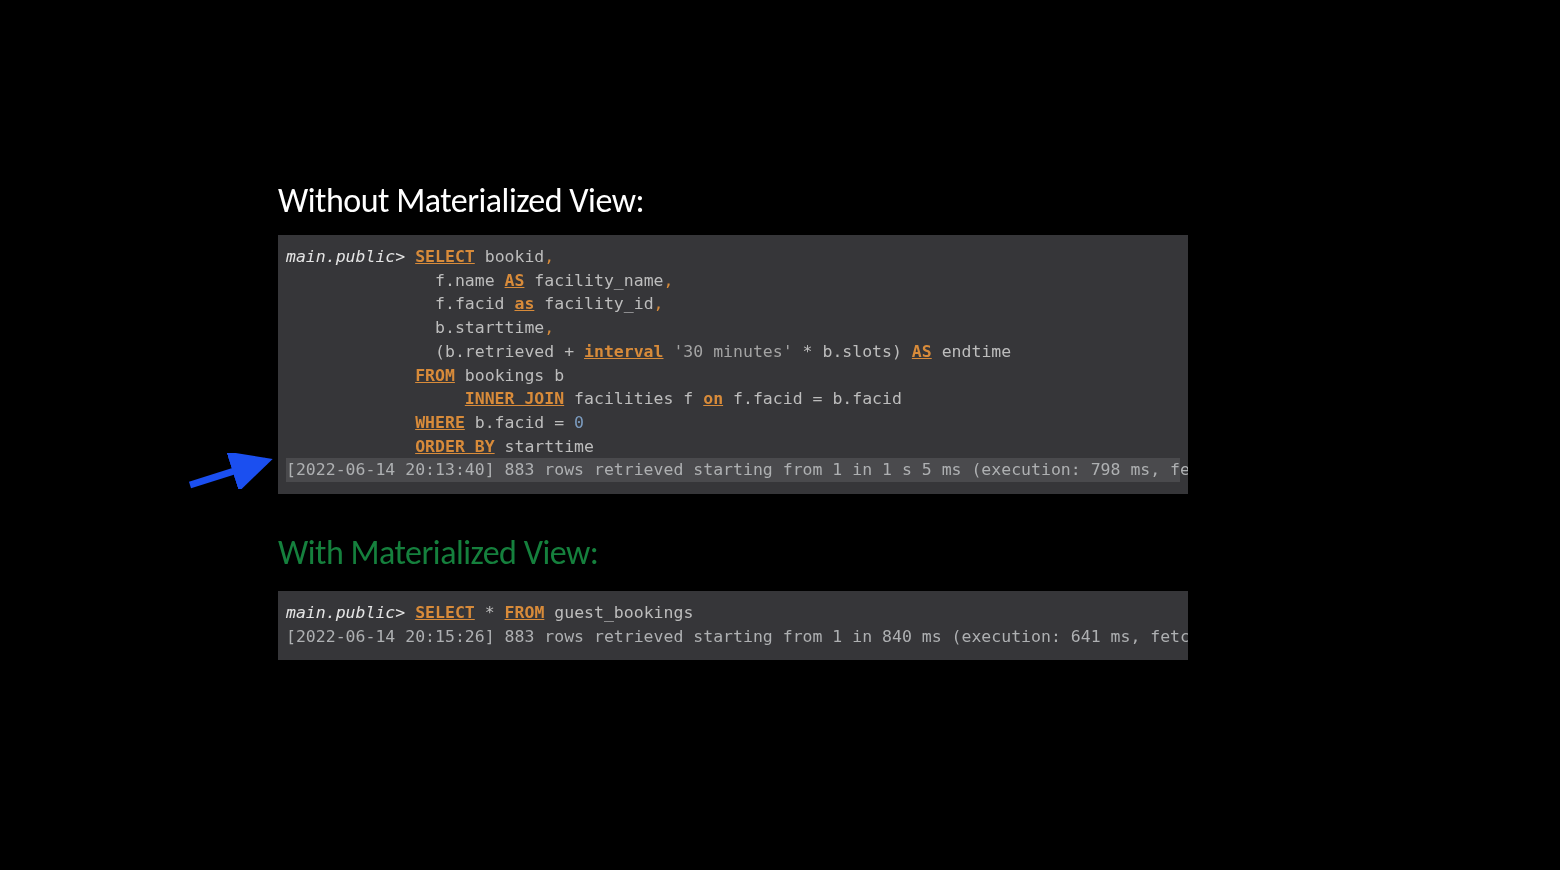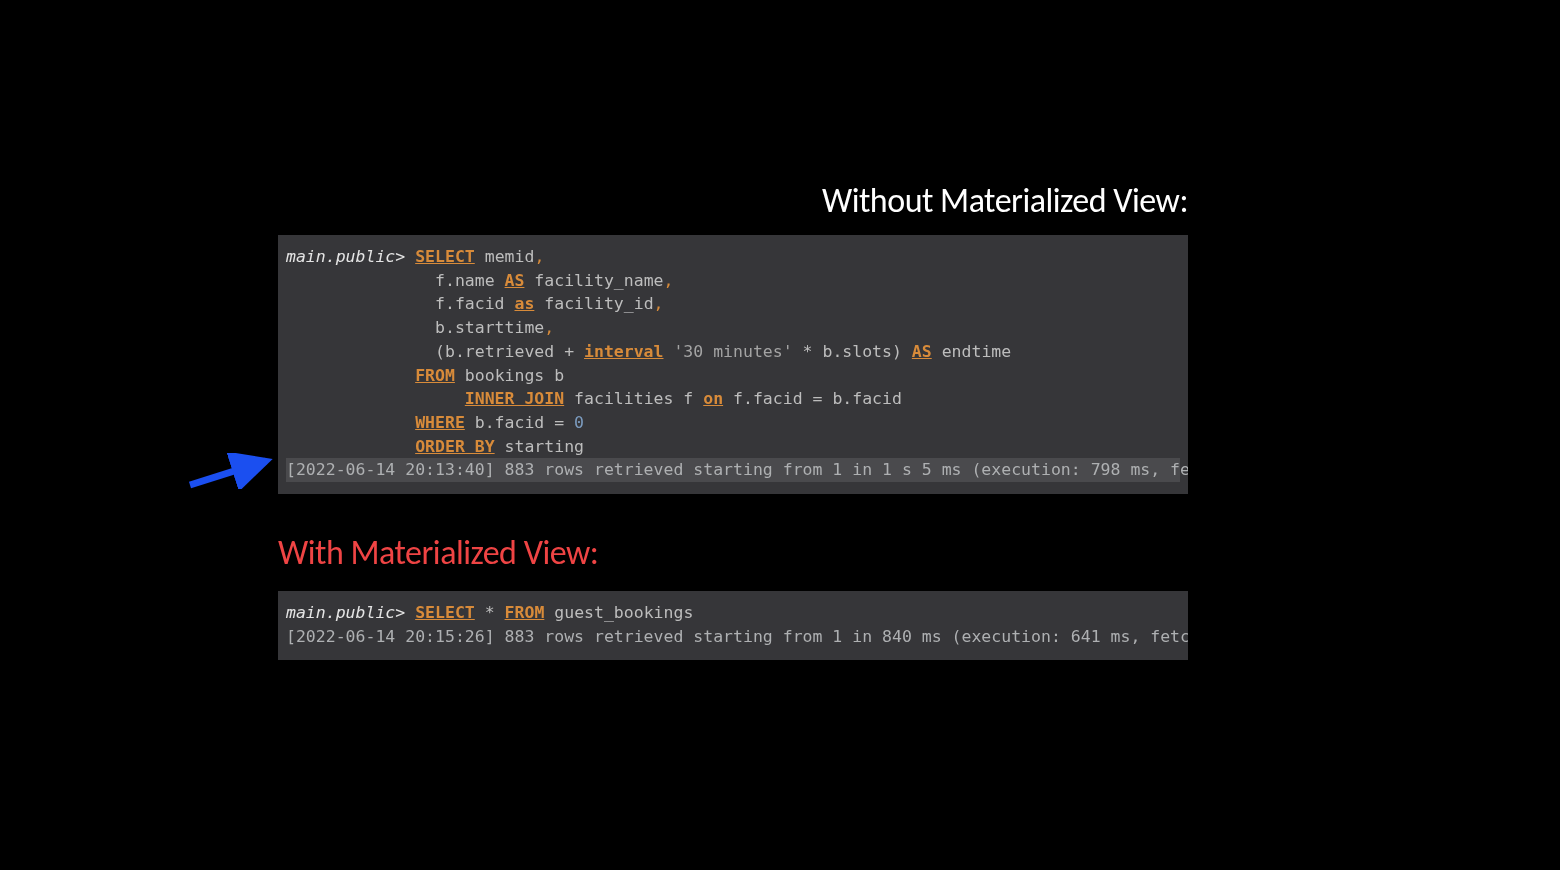--- a/index.html
+++ b/index.html
@@ -15,24 +15,23 @@
     left: 278px;
     top: 180px;
     width: 910px;
   }
   .heading {
     color: #ffffff;
     font-size: 34px;
     font-weight: 500;
     margin-bottom: 14px;
     letter-spacing: -0.5px;
-    text-align: right;
   }
   .heading2 {
-    color: #ef4444;
+    color: #15803d;
     font-size: 34px;
     font-weight: 500;
     margin-top: 38px;
     margin-bottom: 18px;
     letter-spacing: -0.5px;
   }
   .console {
     background: #363639;
     padding: 10px 8px 12px 8px;
     font-family: "SF Mono", Menlo, Consolas, monospace;
@@ -63,29 +62,29 @@
     height: 36px;
   }
 </style>
 </head>
 <body>
 
 <div class="content">
 
   <div class="heading">Without Materialized View:</div>
 
-  <div class="console"><span class="prompt">main.public&gt;</span> <span class="kw">SELECT</span><span class="plain"> memid</span><span class="punct">,</span>
+  <div class="console"><span class="prompt">main.public&gt;</span> <span class="kw">SELECT</span><span class="plain"> bookid</span><span class="punct">,</span>
 <span class="plain">               f.name </span><span class="kw">AS</span><span class="plain"> facility_name</span><span class="punct">,</span>
 <span class="plain">               f.facid </span><span class="kw">as</span><span class="plain"> facility_id</span><span class="punct">,</span>
 <span class="plain">               b.starttime</span><span class="punct">,</span>
 <span class="plain">               (b.retrieved + </span><span class="kw">interval</span><span class="str"> '30 minutes'</span><span class="plain"> * b.slots) </span><span class="kw">AS</span><span class="plain"> endtime</span>
              <span class="kw">FROM</span><span class="plain"> bookings b</span>
                   <span class="kw">INNER JOIN</span><span class="plain"> facilities f </span><span class="kw">on</span><span class="plain"> f.facid = b.facid</span>
              <span class="kw">WHERE</span><span class="plain"> b.facid = </span><span class="num">0</span>
-             <span class="kw">ORDER BY</span><span class="plain"> starting</span>
+             <span class="kw">ORDER BY</span><span class="plain"> starttime</span>
 <span class="result-highlight"><span class="result">[2022-06-14 20:13:40] 883 rows retrieved starting from 1 in 1 s 5 ms (execution: 798 ms, fetching: 207 ms)</span></span></div>
 
   <div class="heading2">With Materialized View:</div>
 
   <div class="console"><span class="prompt">main.public&gt;</span> <span class="kw">SELECT</span><span class="plain"> * </span><span class="kw">FROM</span><span class="plain"> guest_bookings</span>
 <span class="result">[2022-06-14 20:15:26] 883 rows retrieved starting from 1 in 840 ms (execution: 641 ms, fetching: 199 ms)</span></div>
 
 </div>
 
 <svg class="arrow" viewBox="0 0 94 36">

